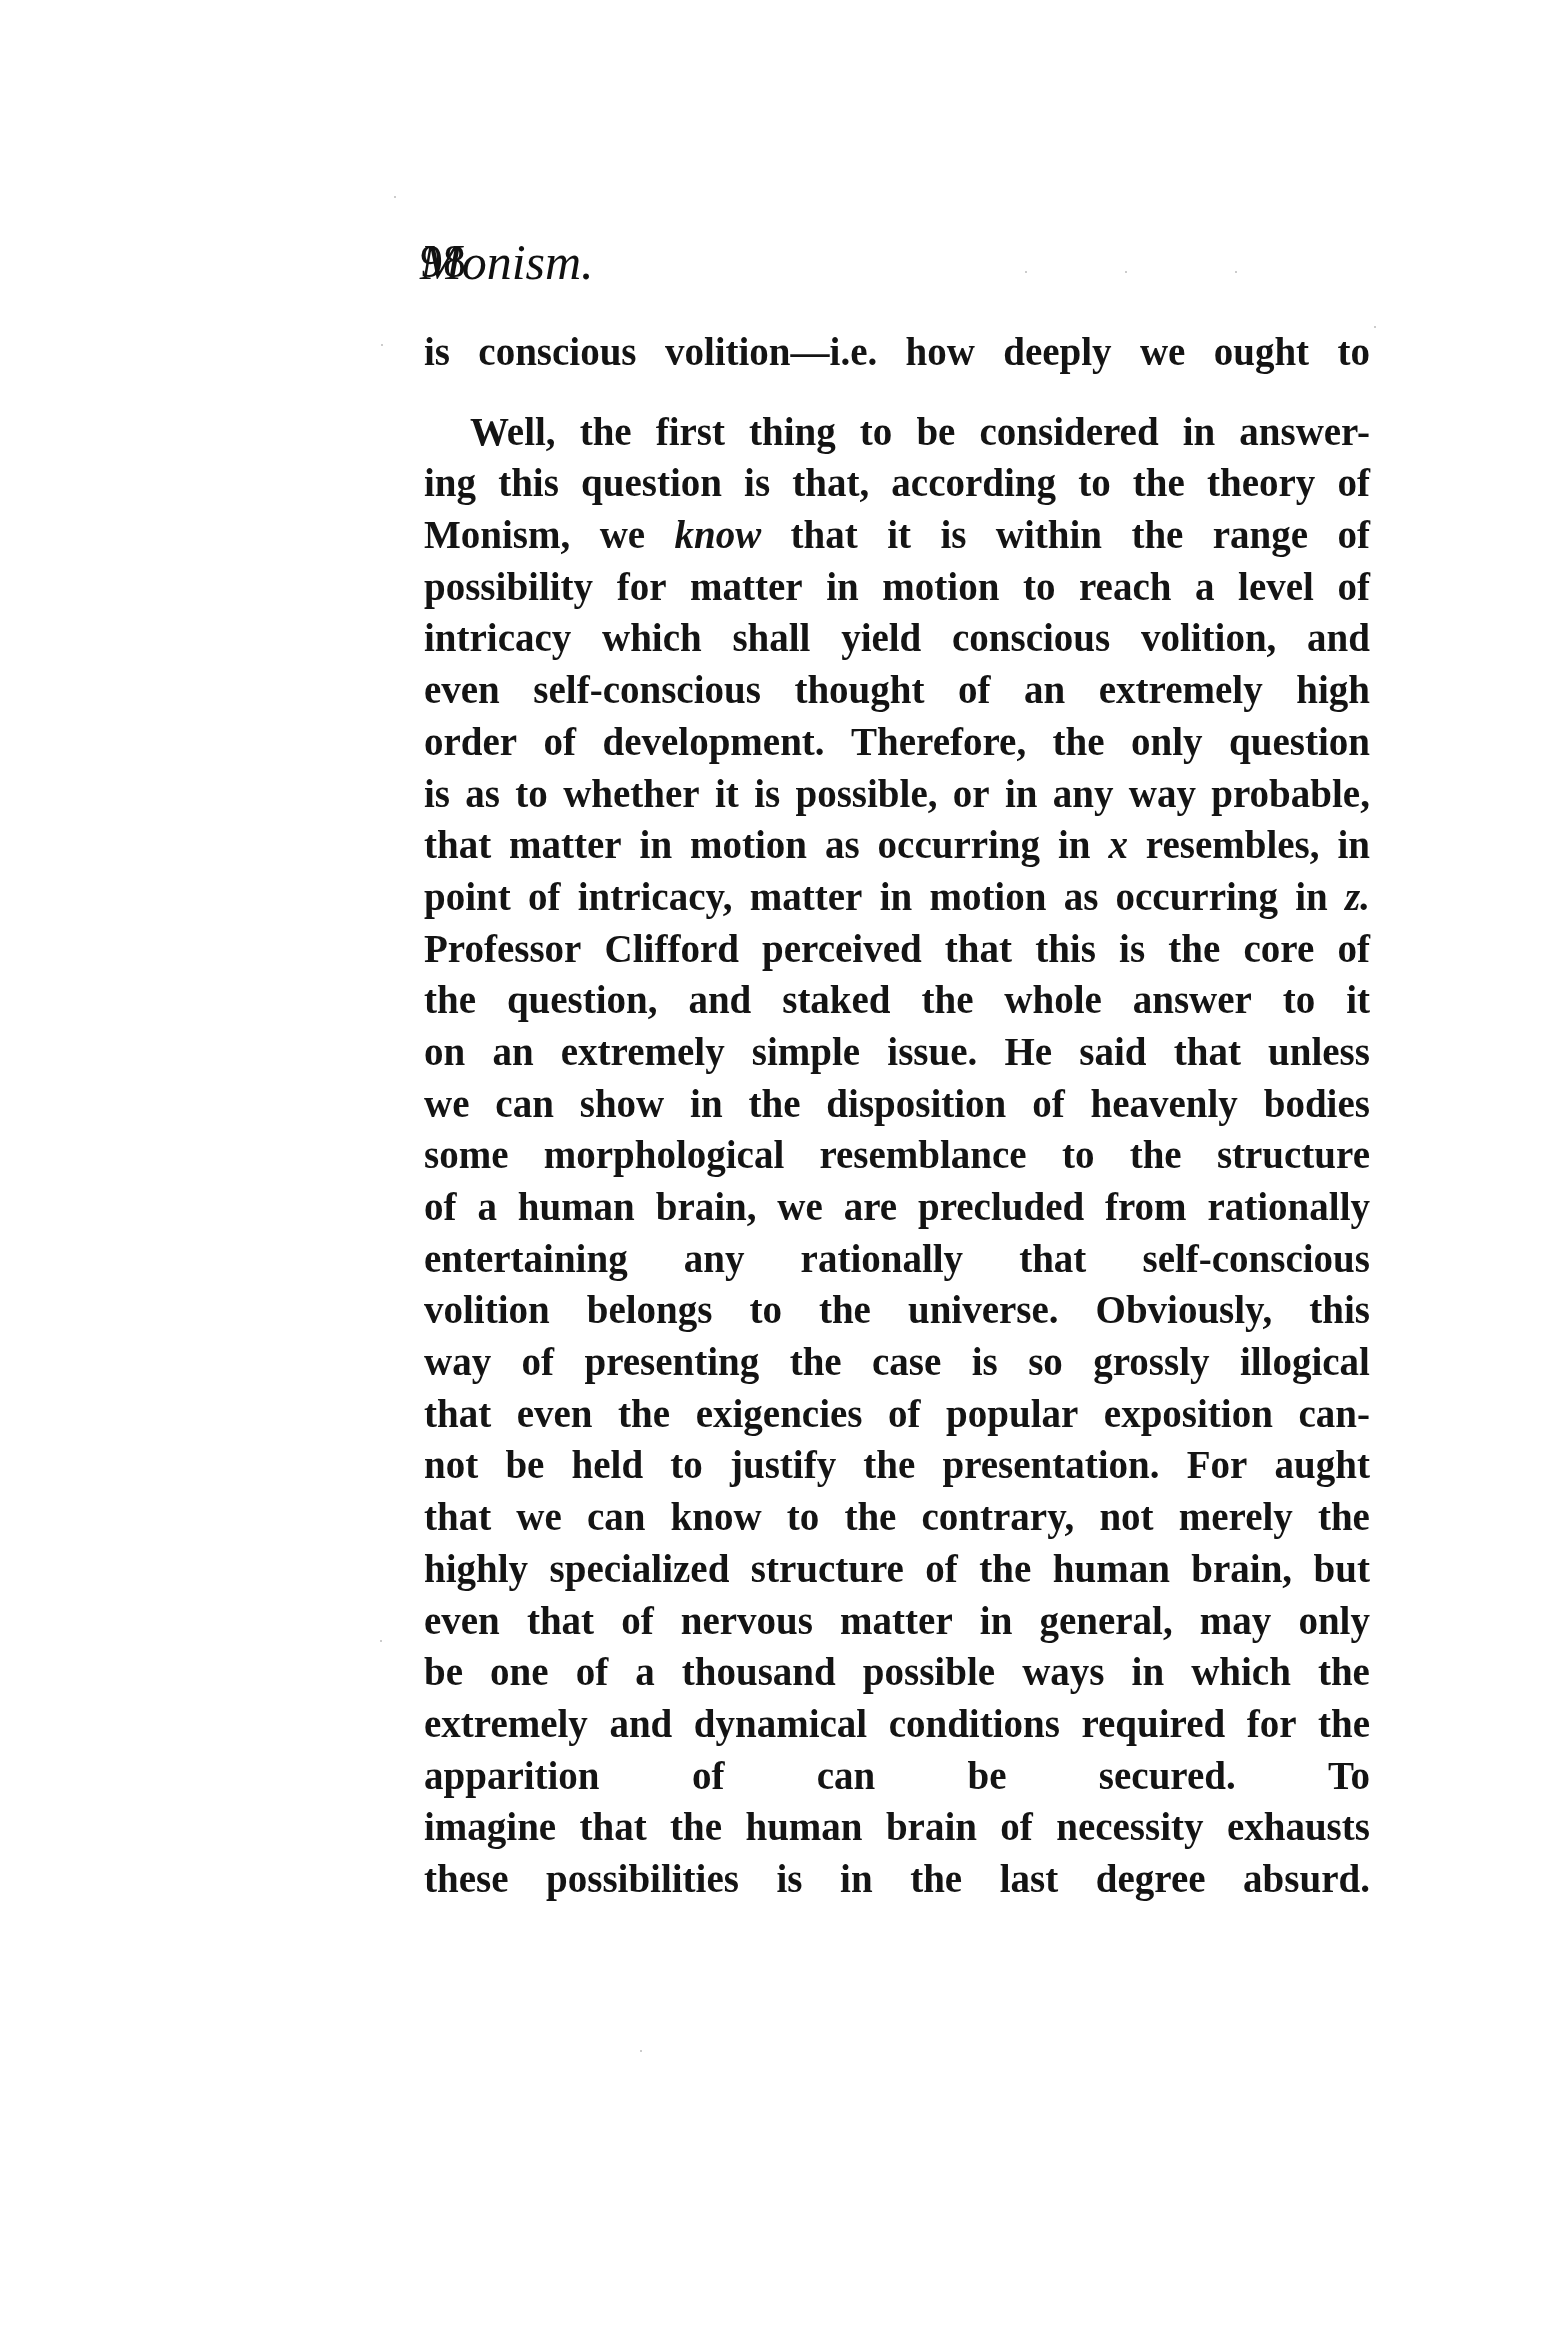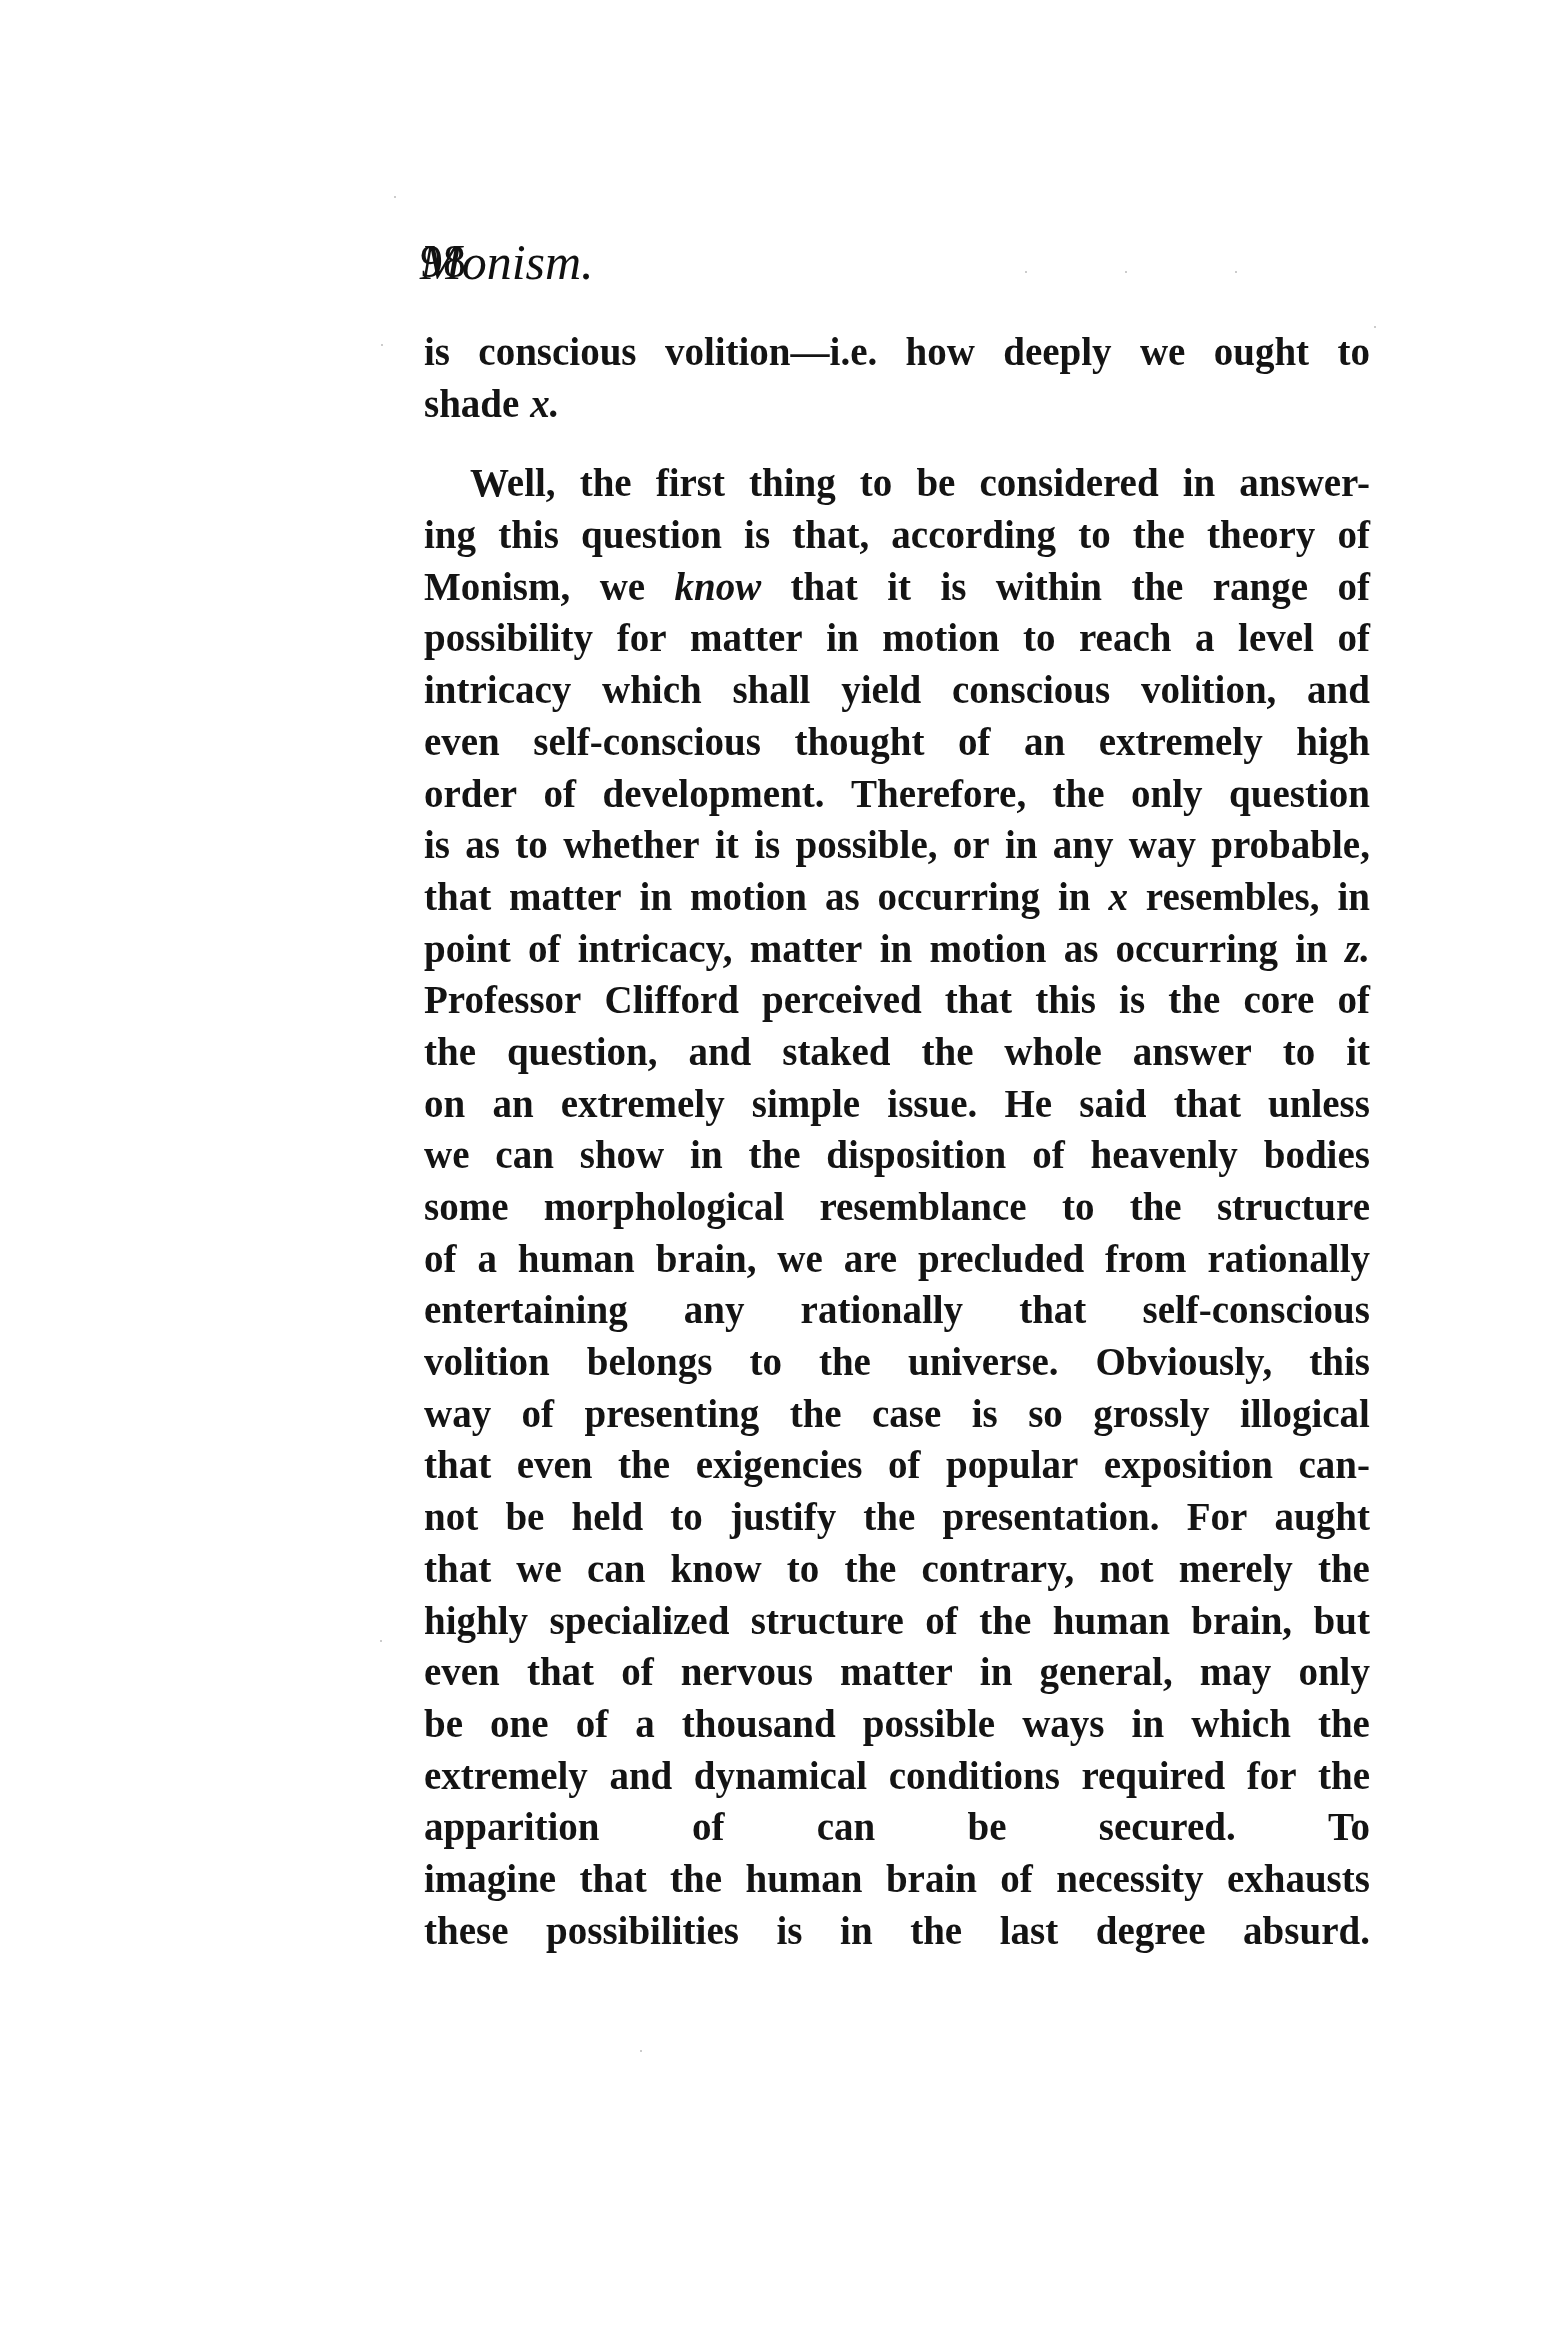--- a/index.html
+++ b/index.html
@@ -33,26 +33,20 @@
           <span>is</span>
           <span>conscious</span>
           <span>volition—i.e.</span>
           <span>how</span>
           <span>deeply</span>
           <span>we</span>
           <span>ought</span>
           <span>to</span>
         </span>
       </div>
-      <div class="line last">
-        <span class="jline">
-          <span>shade</span>
-          <em>x.</em>
-        </span>
-      </div>
       <div class="line indent">
         <span class="jline">
           <span>Well,</span>
           <span>the</span>
           <span>first</span>
           <span>thing</span>
           <span>to</span>
           <span>be</span>
           <span>considered</span>
           <span>in</span>

